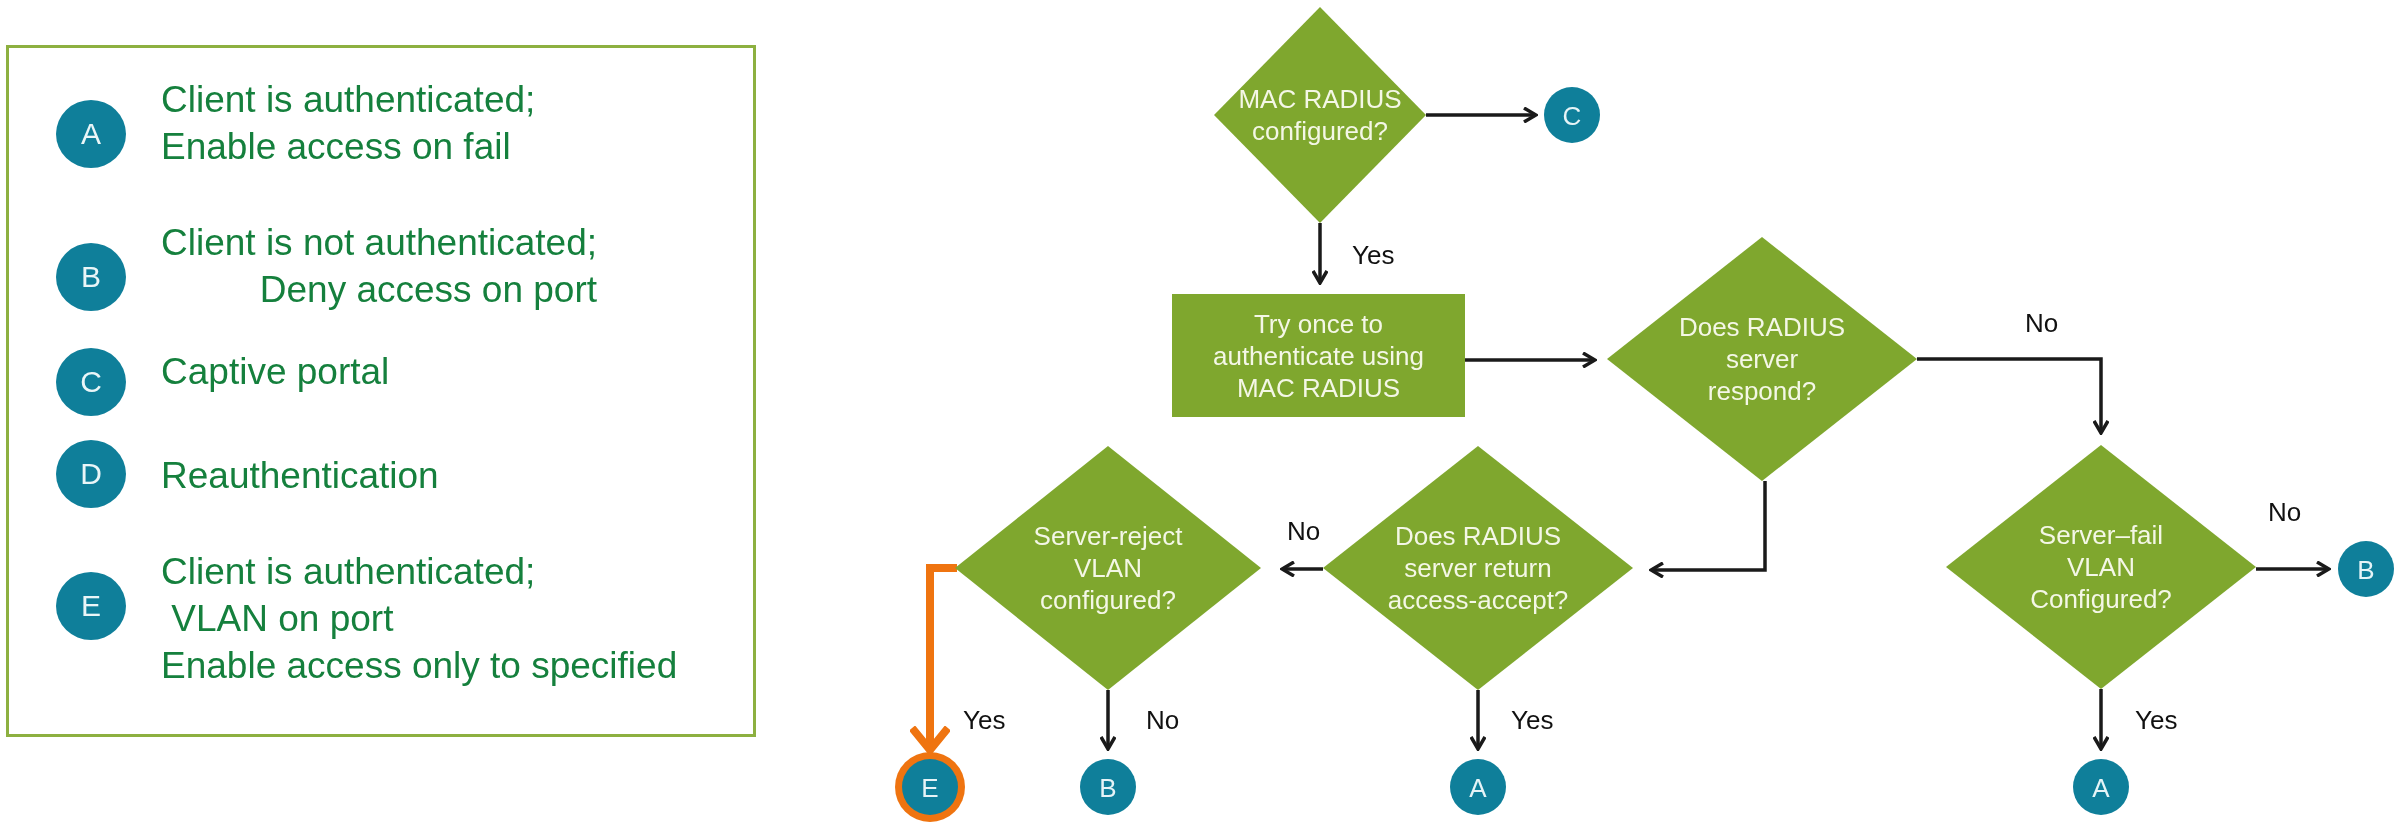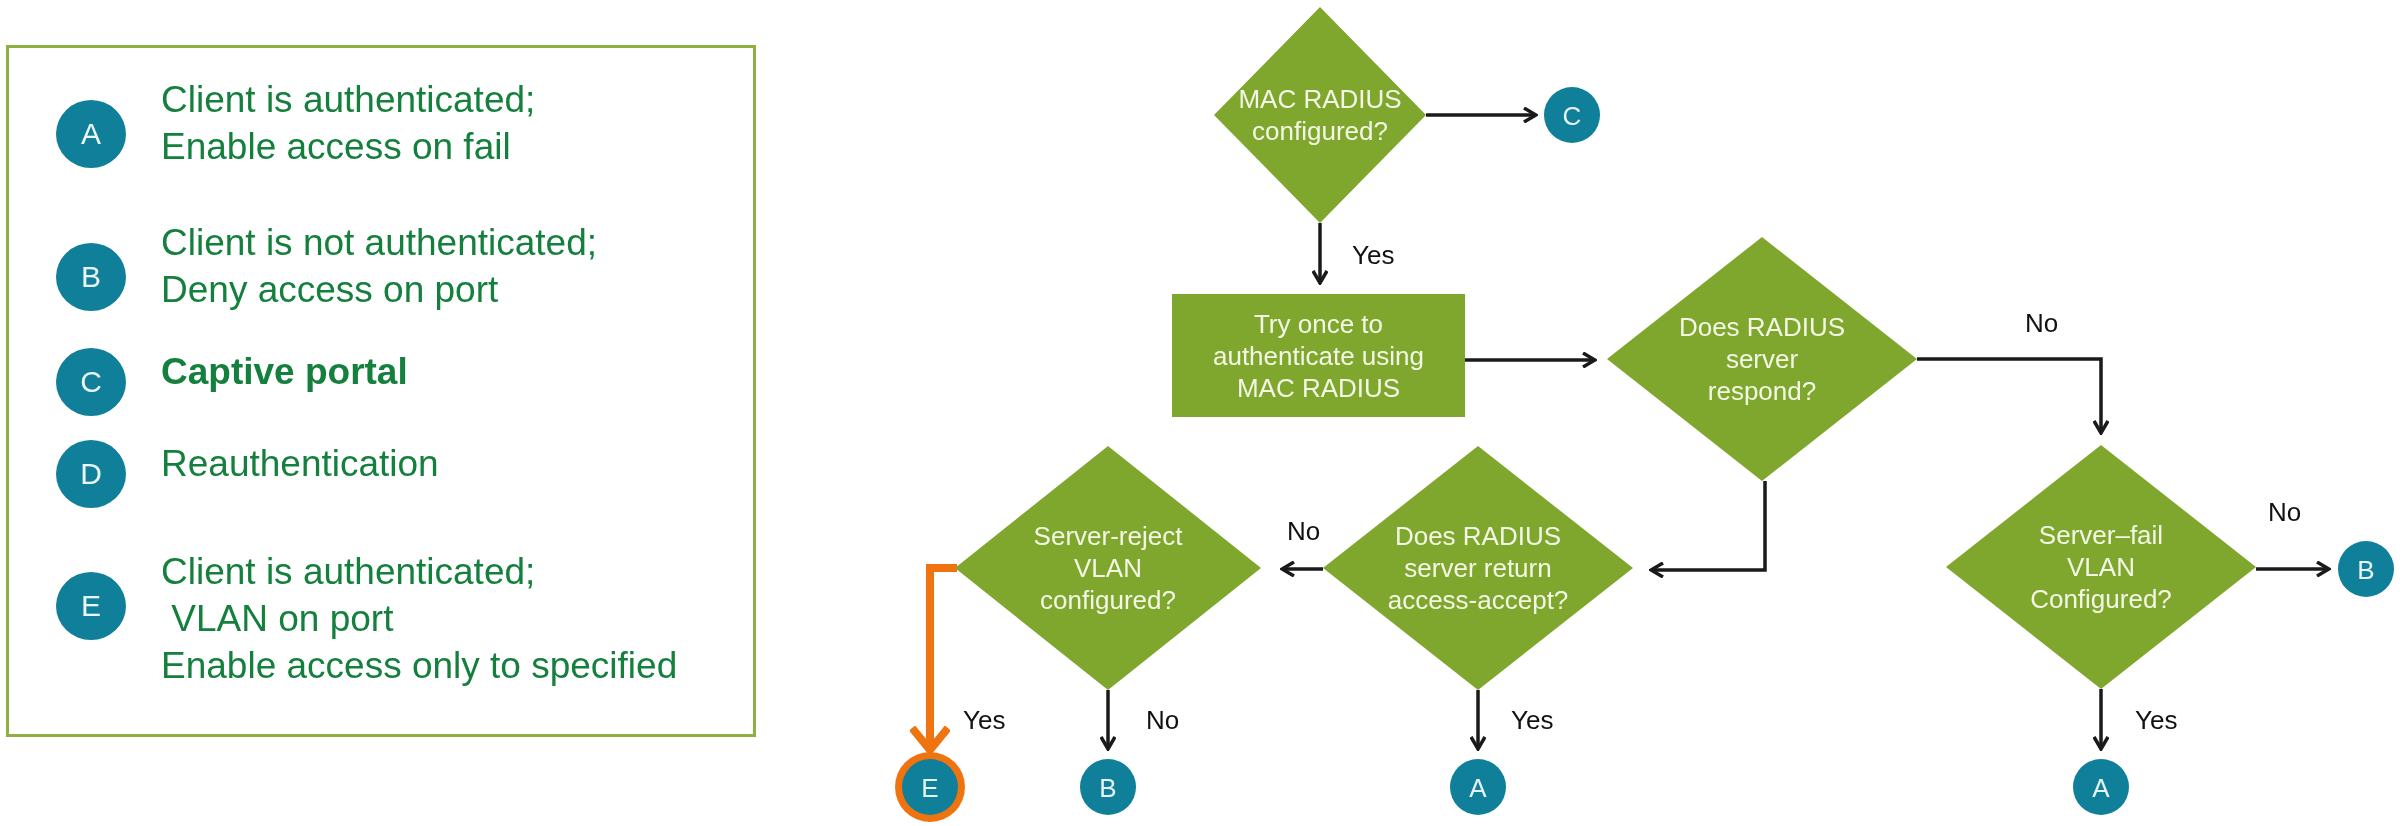--- a/index.html
+++ b/index.html
@@ -23,29 +23,29 @@
 </head>
 <body>
 
 <div id="legend">
     <div class="leg-item" style="top: 28px;">
       <div class="leg-badge" style="top: 24px;">A</div>
       <div class="leg-text" style="top: 0px;"><div>Client is authenticated;</div><div>Enable access on fail</div></div>
     </div>
     <div class="leg-item" style="top: 171px;">
       <div class="leg-badge" style="top: 24px;">B</div>
-      <div class="leg-text" style="top: 0px;"><div>Client is not authenticated;</div><div>Deny access on port</div></div>
+      <div class="leg-text" style="top: 0px; text-align: right;"><div>Client is not authenticated;</div><div>Deny access on port</div></div>
     </div>
     <div class="leg-item" style="top: 300px;">
       <div class="leg-badge" style="top: 0px;">C</div>
-      <div class="leg-text" style="top: 0px; font-weight: bold;"><div>Captive portal</div></div>
+      <div class="leg-text" style="top: 0px;"><div>Captive portal</div></div>
     </div>
     <div class="leg-item" style="top: 392px;">
       <div class="leg-badge" style="top: 0px;">D</div>
-      <div class="leg-text" style="top: 0px; text-align: center;"><div>Reauthentication</div></div>
+      <div class="leg-text" style="top: 12px; text-align: center;"><div>Reauthentication</div></div>
     </div>
     <div class="leg-item" style="top: 500px;">
       <div class="leg-badge" style="top: 24px;">E</div>
       <div class="leg-text" style="top: 0px;"><div>Client is authenticated;</div><div> VLAN on port</div><div>Enable access only to specified</div></div>
     </div>
   </div>
 
 <svg id="flow" width="2408" height="826" viewBox="0 0 2408 826">
   <defs>
     <marker id="arrow" markerWidth="16" markerHeight="16" refX="13" refY="8" orient="auto" markerUnits="userSpaceOnUse">

